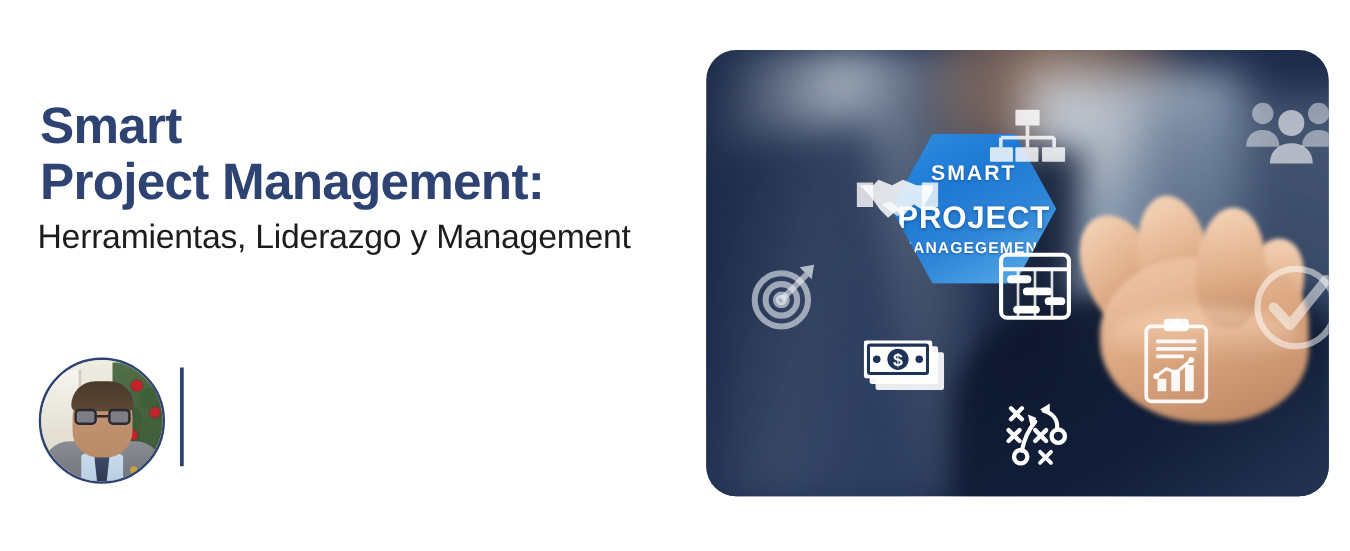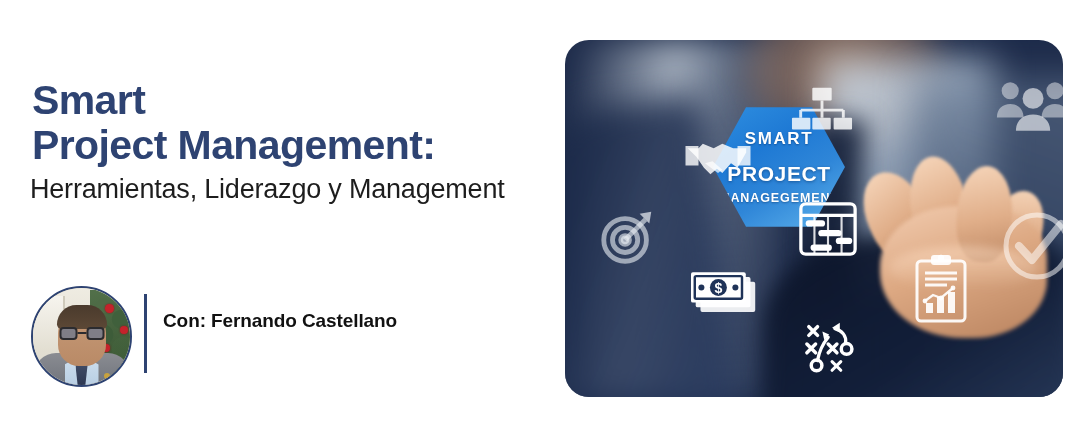--- a/index.html
+++ b/index.html
@@ -219,21 +219,21 @@
     clip-path:polygon(25% 1%,75% 1%,100% 50%,75% 99%,25% 99%,0 50%);
     background:linear-gradient(150deg,#2f8fe0 0%,#1e79d4 35%,#2f86d8 62%,#5fb3ec 100%);
     box-shadow:0 0 22px rgba(40,130,215,.55);
     display:flex;flex-direction:column;align-items:center;justify-content:center;
   }
   .hc-l1{
     color:#ffffff;font-weight:700;font-size:17px;letter-spacing:1.6px;
     text-shadow:0 1px 2px rgba(0,40,90,.45);line-height:19px;
   }
   .hc-l2{
-    color:#ffffff;font-weight:700;font-size:21px;letter-spacing:.6px;
+    color:#ffffff;font-weight:700;font-size:25px;letter-spacing:.6px;
     text-shadow:0 1px 3px rgba(0,40,90,.5);line-height:28px;margin-top:12px;text-align:center;
   }
   .hc-l3{
     color:#ffffff;font-weight:700;font-size:12.5px;letter-spacing:.9px;
     text-shadow:0 1px 2px rgba(0,40,90,.45);line-height:15px;margin-top:3px;
   }
 
   .ico{position:absolute;display:flex;align-items:center;justify-content:center;}
   .ico svg{display:block;}
 
@@ -278,21 +278,20 @@
         <div class="av-glass">
             <i></i>
             <b></b>
             <i></i>
           </div>
       </div>
 
       <div class="divider"></div>
 
       <div class="ptext">
-        <div class="pname">Con: Fernando Castellano</div>
       </div>
 
     </div>
   </div>
 
   <div class="photo">
 
     <div class="ph-bg"></div>
     <div class="ph-blurwhite"></div>
     <div class="ph-face"></div>

